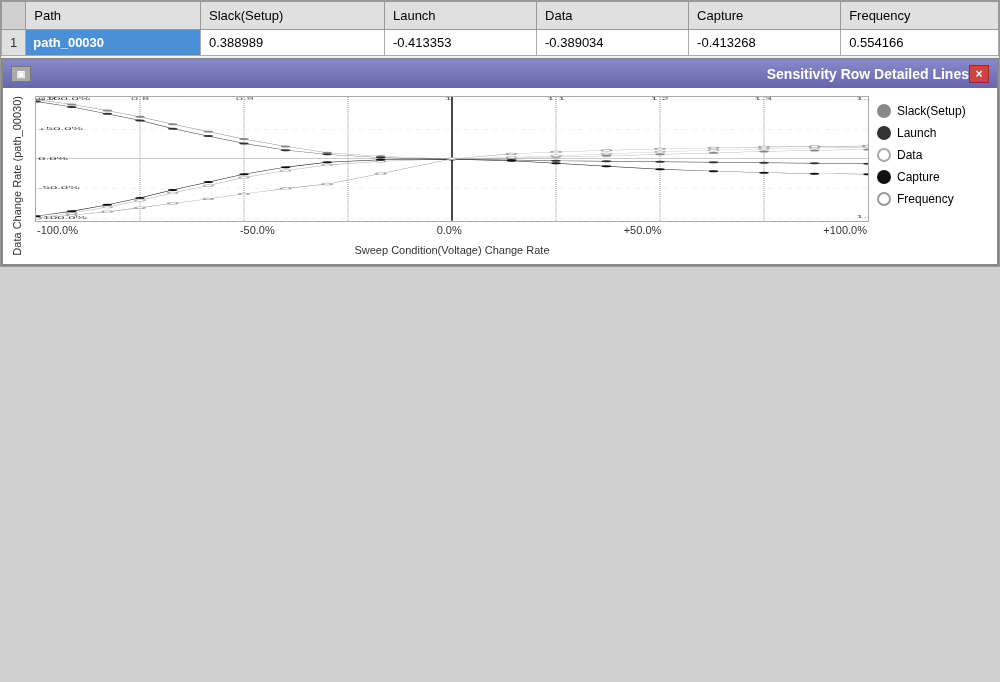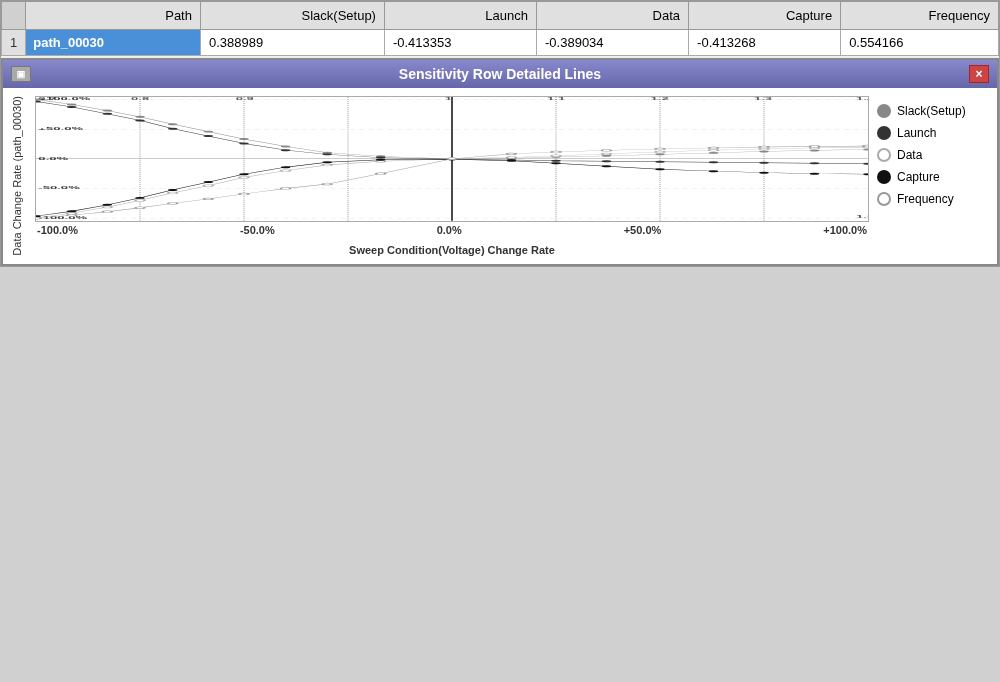--- a/index.html
+++ b/index.html
@@ -11,21 +11,21 @@
     }
     table {
       width: 100%;
       border-collapse: collapse;
       background: white;
     }
     th {
       background: #e0e0e0;
       border: 1px solid #999;
       padding: 6px 8px;
-      text-align: right;
+      text-align: left;
       font-weight: normal;
       font-size: 13px;
     }
     td {
       border: 1px solid #aaa;
       padding: 5px 8px;
       text-align: left;
       font-size: 13px;
     }
     td.row-num {
@@ -78,21 +78,21 @@
       color: white;
       font-weight: bold;
       font-size: 12px;
       cursor: pointer;
       display: flex;
       align-items: center;
       justify-content: center;
     }
     .dialog-title-text {
       flex: 1;
-      text-align: center;
+      text-align: right;
     }
 
     .chart-area {
       display: flex;
       padding: 8px;
       background: white;
     }
     .chart-with-yaxis {
       display: flex;
       flex: 1;
@@ -104,21 +104,20 @@
       font-size: 11px;
       color: #333;
       white-space: nowrap;
       margin-right: 4px;
       width: 20px;
     }
     .chart-main {
       flex: 1;
       display: flex;
       flex-direction: column;
-      font-weight: bold;
     }
     .chart-plot {
       flex: 1;
       position: relative;
       background: white;
       border: 1px solid #aaa;
       overflow: hidden;
     }
     .x-axis-label {
       text-align: center;

